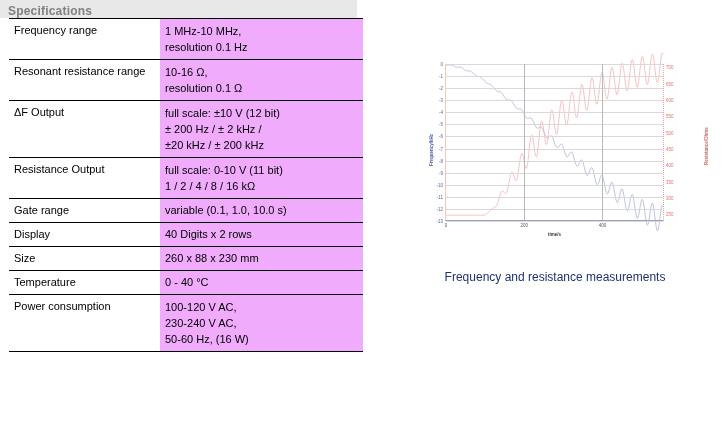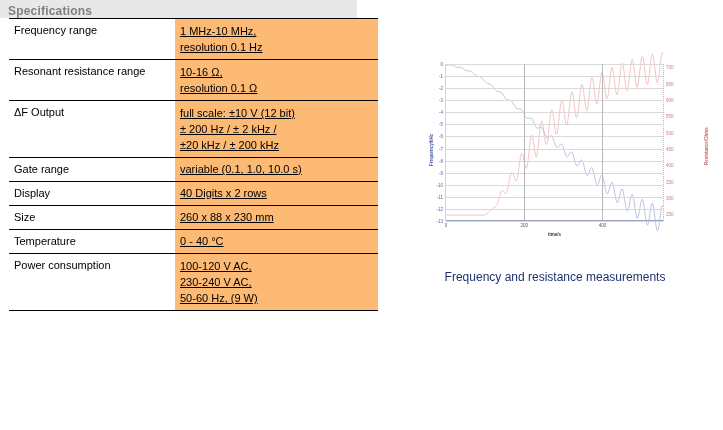--- a/index.html
+++ b/index.html
@@ -57,27 +57,26 @@
     vertical-align: top;
     font-size: 11px;
     color: #000000;
     padding: 0;
     border-top: 1.5px solid #000000;
     border-bottom: 1.5px solid #000000;
   }
   .spec-table tr td.label-cell {
     width: 142px;
     background: #ffffff;
-    padding: 4px 19px 4px 5px;
+    padding: 4px 4px 4px 5px;
   }
   .spec-table tr td.value-cell {
     width: 194px;
-    background: #fdba74;
+    background: #f0abfc;
     padding: 4px 4px 4px 5px;
-    text-decoration: underline;
   }
   .cell-line {
     display: block;
     line-height: 15px;
     white-space: nowrap;
   }
   .cell-line.pad-line {
     line-height: 16px;
   }
 
@@ -237,20 +236,29 @@
             <span class="cell-line">ΔF Output</span>
           </td>
           <td class="value-cell">
             <span class="cell-line pad-line">full scale:  ±10 V (12 bit)</span>
             <span class="cell-line pad-line">± 200 Hz /  ± 2 kHz /</span>
             <span class="cell-line pad-line">±20 kHz /  ± 200 kHz</span>
           </td>
         </tr>
         <tr>
           <td class="label-cell">
+            <span class="cell-line">Resistance Output</span>
+          </td>
+          <td class="value-cell">
+            <span class="cell-line pad-line">full scale: 0-10 V (11 bit)</span>
+            <span class="cell-line pad-line">1 / 2 / 4 / 8 / 16 kΩ</span>
+          </td>
+        </tr>
+        <tr>
+          <td class="label-cell">
             <span class="cell-line">Gate range</span>
           </td>
           <td class="value-cell">
             <span class="cell-line">variable (0.1, 1.0, 10.0 s)</span>
           </td>
         </tr>
         <tr>
           <td class="label-cell">
             <span class="cell-line">Display</span>
           </td>
@@ -274,21 +282,21 @@
             <span class="cell-line">0 - 40 °C</span>
           </td>
         </tr>
         <tr>
           <td class="label-cell">
             <span class="cell-line">Power consumption</span>
           </td>
           <td class="value-cell">
             <span class="cell-line pad-line">100-120 V AC,</span>
             <span class="cell-line pad-line">230-240 V AC,</span>
-            <span class="cell-line pad-line">50-60 Hz, (9 W)</span>
+            <span class="cell-line pad-line">50-60 Hz, (16 W)</span>
           </td>
         </tr>
       </tbody>
   </table>
 
   <div class="chart-figure">
     <div class="chart-box">
 
       <div class="axis-title-left">Frequency/kHz</div>
       <div class="axis-title-right">Resistance/Ohms</div>

